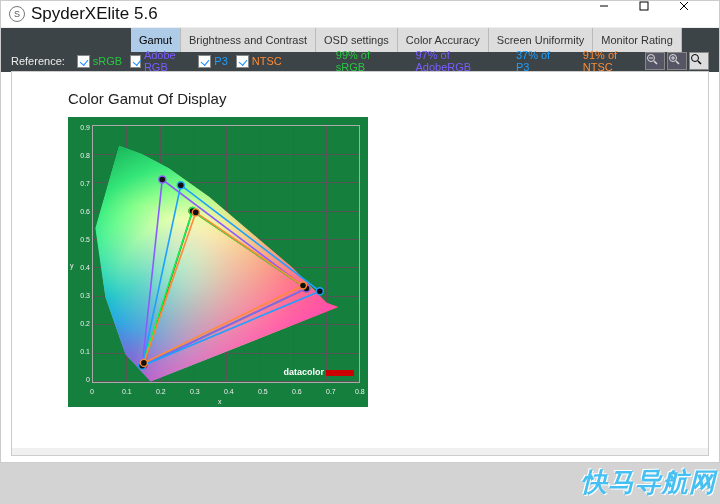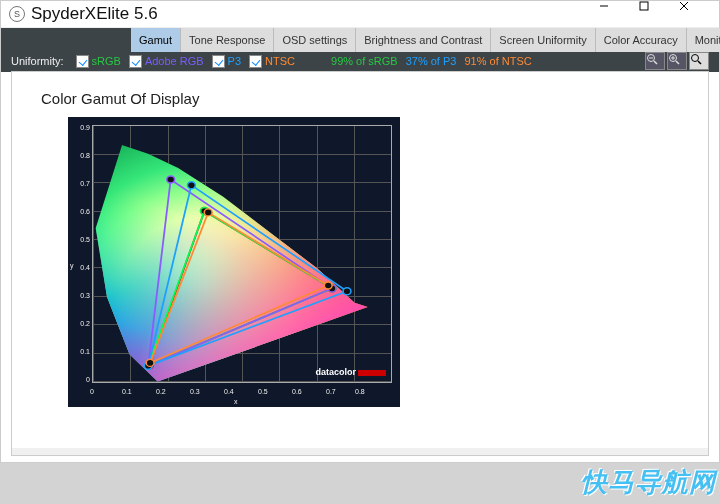--- a/index.html
+++ b/index.html
@@ -16,31 +16,31 @@
 .refbar{height:22px;background:#3C4448;display:flex;align-items:center;padding:0 10px;gap:8px;color:#eee;font-size:11px}
 .refbar .label{margin-right:4px}
 .chk{width:11px;height:11px;border:1px solid #888;background:#fff;display:inline-block;position:relative;margin-right:3px;vertical-align:middle}
 .chk::after{content:"";position:absolute;left:1px;top:-1px;width:8px;height:11px;border:solid #1E90FF;border-width:0 2px 2px 0;transform:rotate(40deg) scale(0.55);}
 .ref-item{display:flex;align-items:center}
 .ref-srgb{color:#27C840}
 .ref-argb{color:#7C5CFF}
 .ref-p3{color:#1EA0FF}
 .ref-ntsc{color:#FF8A34}
 .spacer{flex:0 0 20px}
-.stat{}
+.stat{margin-left:18px}
 .srgb{color:#27C840}
 .argb{color:#7C5CFF}
 .p3{color:#1EA0FF}
 .ntsc{color:#FF8A34}
 .zoombtns{margin-left:auto;display:flex;gap:2px}
 .zbtn{width:18px;height:16px;border:1px solid #888;background:#556;display:flex;align-items:center;justify-content:center;color:#eee;font-size:12px}
 .zbtn.active{background:#ddd;color:#000}
 .content{position:absolute;top:70px;left:10px;right:10px;bottom:6px;background:#fff;border:1px solid #ccc;overflow:hidden}
-.page-title{font-size:15px;color:#222;margin:18px 0 10px 29px}
-.chart-wrap{margin-left:56px;width:332px;height:290px;background:#0f172a;position:relative}
+.page-title{font-size:15px;color:#222;margin:18px 0 10px 56px}
+.chart-wrap{margin-left:56px;width:300px;height:290px;background:#15803d;position:relative}
 .chart-inner{position:absolute;left:24px;top:8px;right:8px;bottom:24px;border:1px solid #aaa}
 .grid-v,.grid-h{position:absolute;background:#555}
 .grid-v{width:1px;top:0;bottom:0}
 .grid-h{height:1px;left:0;right:0}
 .yl0{bottom:0}.yl1{bottom:11.1%}.yl2{bottom:22.2%}.yl3{bottom:33.3%}.yl4{bottom:44.4%}.yl5{bottom:55.5%}.yl6{bottom:66.6%}.yl7{bottom:77.7%}.yl8{bottom:88.8%}
 .xl0{left:0}.xl1{left:12.5%}.xl2{left:25%}.xl3{left:37.5%}.xl4{left:50%}.xl5{left:62.5%}.xl6{left:75%}.xl7{left:87.5%}
 .ax{position:absolute;font-size:7px;color:#eee}
 .ylab{left:12px;width:10px;text-align:right}
 .xlab{bottom:12px}
 .horseshoe{position:absolute;left:24px;top:8px;right:8px;bottom:24px}
@@ -77,48 +77,48 @@
           <svg width="10" height="10">
             <line x1="1" y1="1" x2="9" y2="9" stroke="#000" stroke-width="1"></line>
             <line x1="9" y1="1" x2="1" y2="9" stroke="#000" stroke-width="1"></line>
           </svg>
         </div>
     </div>
   </div>
 
   <div class="tabstrip">
     <div class="tab active">Gamut</div>
-    <div class="tab">Tone Response</div>
+    <div class="tab">Brightness and Contrast</div>
     <div class="tab">OSD settings</div>
-    <div class="tab">Brightness and Contrast</div>
+    <div class="tab">Color Accuracy</div>
     <div class="tab">Screen Uniformity</div>
-    <div class="tab">Color Accuracy</div>
     <div class="tab">Monitor Rating</div>
   </div>
 
   <div class="refbar">
-    <span class="label">Uniformity:</span>
+    <span class="label">Reference:</span>
     <span class="ref-item">
         <span class="chk"></span>
         <span class="ref-srgb">sRGB</span>
       </span>
     <span class="ref-item">
         <span class="chk"></span>
         <span class="ref-argb">Adobe RGB</span>
       </span>
     <span class="ref-item">
         <span class="chk"></span>
         <span class="ref-p3">P3</span>
       </span>
     <span class="ref-item">
         <span class="chk"></span>
         <span class="ref-ntsc">NTSC</span>
       </span>
     <span class="spacer"></span>
     <span class="stat srgb">99% of sRGB</span>
+    <span class="stat argb">97% of AdobeRGB</span>
     <span class="stat p3">37% of P3</span>
     <span class="stat ntsc">91% of NTSC</span>
     <div class="zoombtns">
       <div class="zbtn">
           <svg width="12" height="12">
             <circle cx="5" cy="5" r="3.5" fill="none" stroke="#ddd" stroke-width="1"></circle>
             <line x1="8" y1="8" x2="11" y2="11" stroke="#ddd" stroke-width="1.5"></line>
             <line x1="3" y1="5" x2="7" y2="5" stroke="#ddd" stroke-width="1"></line>
           </svg>
         </div>

